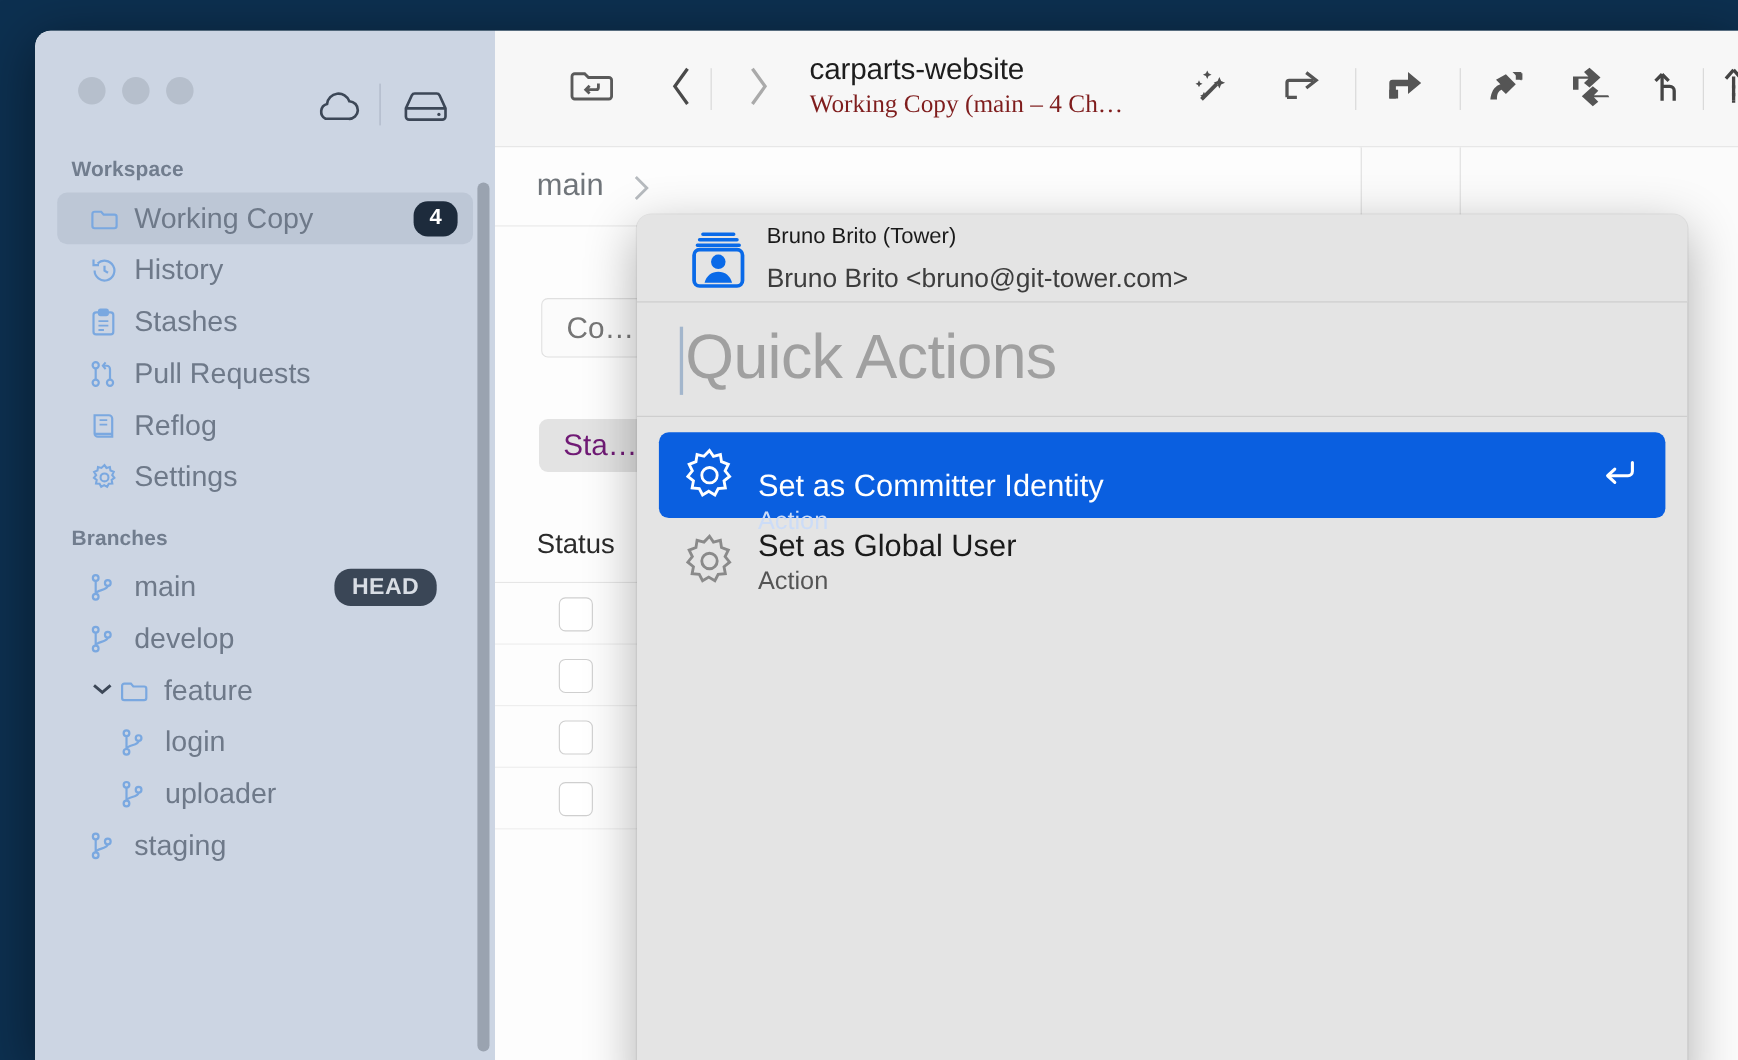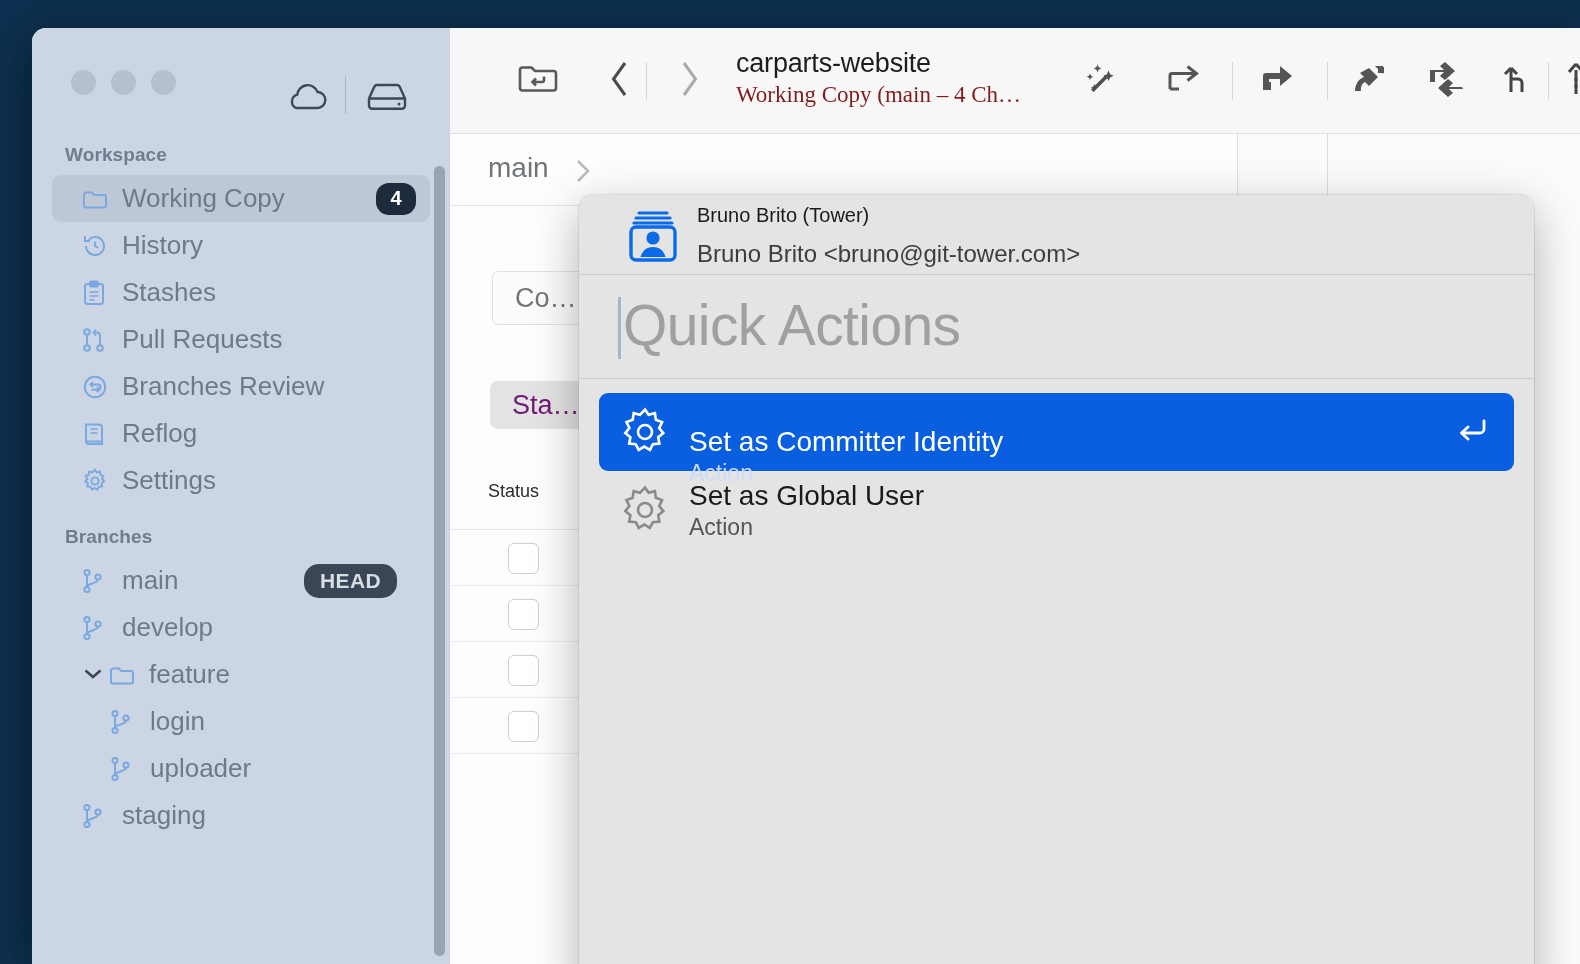--- a/index.html
+++ b/index.html
@@ -147,21 +147,21 @@
   }
   #stage-btn {
     position: absolute; left: 40px; top: 175px;
     height: 48px; border-radius: 8px;
     background: #e3e3e3;
     font-size: 27px; color: #701a75;
     display: flex; align-items: center; padding: 0 22px;
   }
   #col-status {
     position: absolute; left: 38px; top: 275px;
-    font-size: 18px; color: #2b2b2b;
+    font-size: 25px; color: #2b2b2b;
   }
   #tbl-rule {
     position: absolute; left: 0; top: 323px;
     width: 786px; height: 1px; background: #e6e6e6;
   }
   .file-row {
     position: absolute; left: 0; width: 786px; height: 56px;
     border-bottom: 1px solid #ededed;
   }
   .file-row .cb {
@@ -305,30 +305,20 @@
           <circle cx="5" cy="5" r="2.8"></circle>
             <circle cx="5" cy="21" r="2.8"></circle>
           <circle cx="18" cy="21" r="2.8"></circle>
           <path d="M5 8v10M18 18V8.5a3 3 0 0 0-3-3h-3"></path>
           <path d="M14 2.5 11.5 5.5 14 8.5" stroke-width="1.9"></path>
         </svg>
       </span>
       <span class="lb">Pull Requests</span>
     </div>
 
-    <div class="nav-row">
-      <span class="ic">
-        <svg width="26" height="26" viewBox="0 0 26 26" fill="none" stroke="#7aa8e0" stroke-width="1.9">
-          <circle cx="13" cy="13" r="10.2"></circle>
-          <path d="M8.5 10.5h7.5a2.6 2.6 0 0 1 0 5.2H9.5"></path>
-          <path d="M11 8.2 8.4 10.6 11 13M15 13l2.6 2.5L15 18"></path>
-        </svg>
-      </span>
-      <span class="lb">Branches Review</span>
-    </div>
 
     <div class="nav-row">
       <span class="ic">
         <svg width="24" height="26" viewBox="0 0 24 26" fill="none" stroke="#7aa8e0" stroke-width="2">
           <path d="M4 3.5h13a3 3 0 0 1 3 3V23H7a3 3 0 0 1-3-3z"></path>
           <path d="M4 20.5h16"></path>
           <path d="M8.5 8h7M8.5 12h7" stroke-width="1.6"></path>
         </svg>
       </span>
       <span class="lb">Reflog</span>

